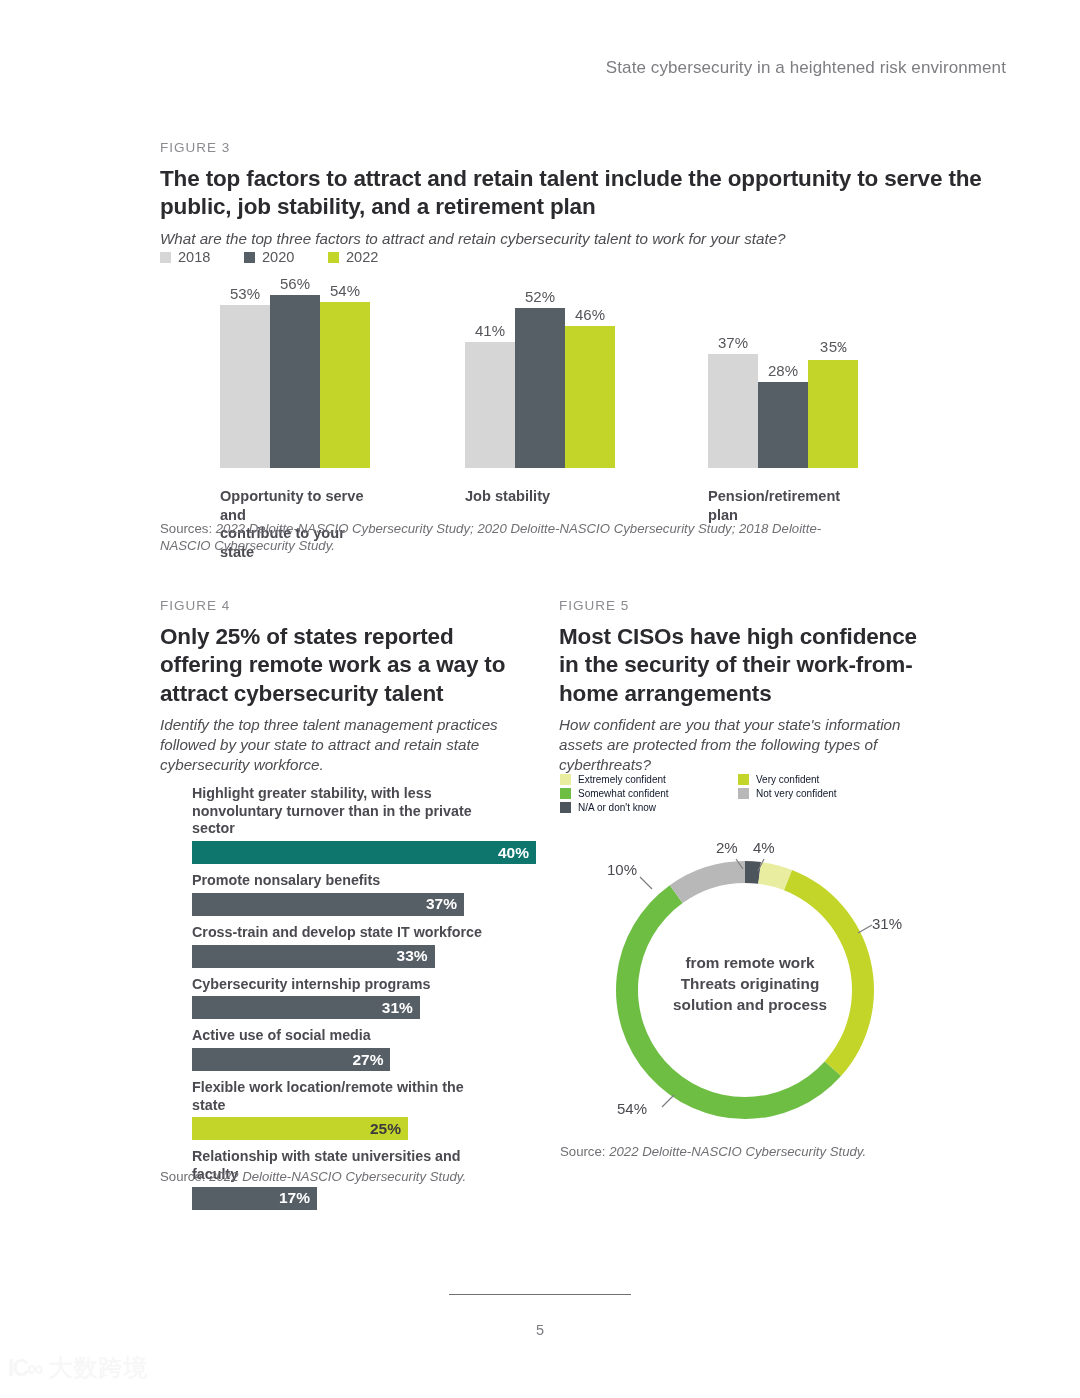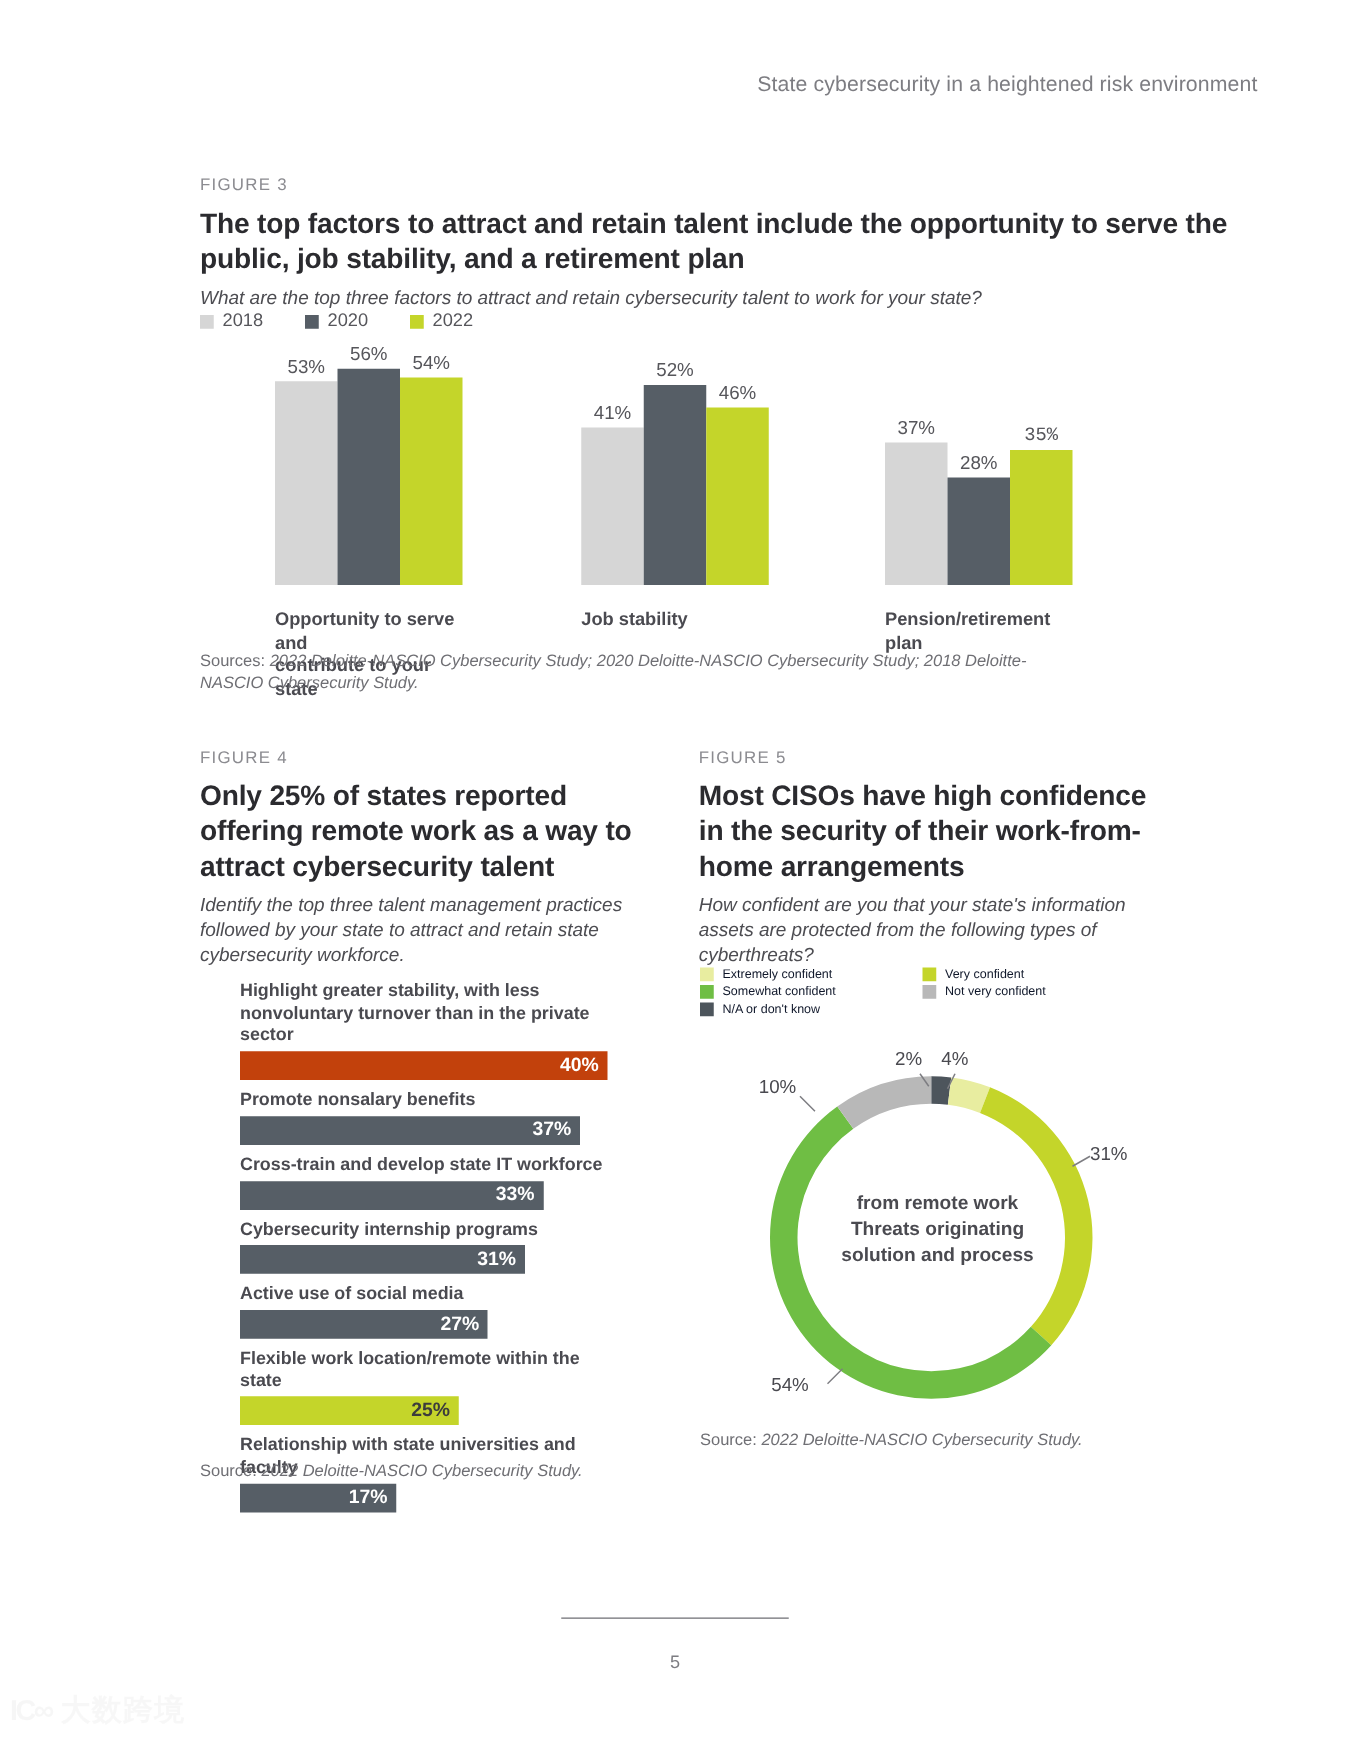--- a/index.html
+++ b/index.html
@@ -281,21 +281,21 @@
 <div id="figure4">
   <div class="fig-kicker">FIGURE 4</div>
   <div class="fig-title">Only 25% of states reported offering remote work as a way to attract cybersecurity talent</div>
   <div class="fig-sub">Identify the top three talent management practices followed by your state to attract and retain state cybersecurity workforce.</div>
 </div>
 
 <div id="fig4-bars">
     <div class="hbar-item">
       <div class="hbar-label">Highlight greater stability, with less nonvoluntary turnover than in the private sector</div>
       <div class="hbar-track">
-        <div class="hbar-fill" style="width: 294px; background: #c2410c; padding-left: 42px;">
+        <div class="hbar-fill" style="width: 344px; background: #0f766e; padding-left: 42px;">
           <span class="hbar-value" style="color: rgb(255, 255, 255);">40%</span>
         </div>
       </div>
     </div>
     <div class="hbar-item">
       <div class="hbar-label">Promote nonsalary benefits</div>
       <div class="hbar-track">
         <div class="hbar-fill" style="width: 271.95px; background: rgb(86, 94, 102);">
           <span class="hbar-value" style="color: rgb(255, 255, 255);">37%</span>
         </div>
@@ -321,21 +321,21 @@
       <div class="hbar-label">Active use of social media</div>
       <div class="hbar-track">
         <div class="hbar-fill" style="width: 198.45px; background: rgb(86, 94, 102);">
           <span class="hbar-value" style="color: rgb(255, 255, 255);">27%</span>
         </div>
       </div>
     </div>
     <div class="hbar-item">
       <div class="hbar-label">Flexible work location/remote within the state</div>
       <div class="hbar-track">
-        <div class="hbar-fill" style="width: 175px; background: rgb(196, 213, 42);">
+        <div class="hbar-fill" style="width: 216px; background: rgb(196, 213, 42);">
           <span class="hbar-value" style="color: rgb(60, 60, 60);">25%</span>
         </div>
       </div>
     </div>
     <div class="hbar-item">
       <div class="hbar-label">Relationship with state universities and faculty</div>
       <div class="hbar-track">
         <div class="hbar-fill" style="width: 124.95px; background: rgb(86, 94, 102);">
           <span class="hbar-value" style="color: rgb(255, 255, 255);">17%</span>
         </div>

